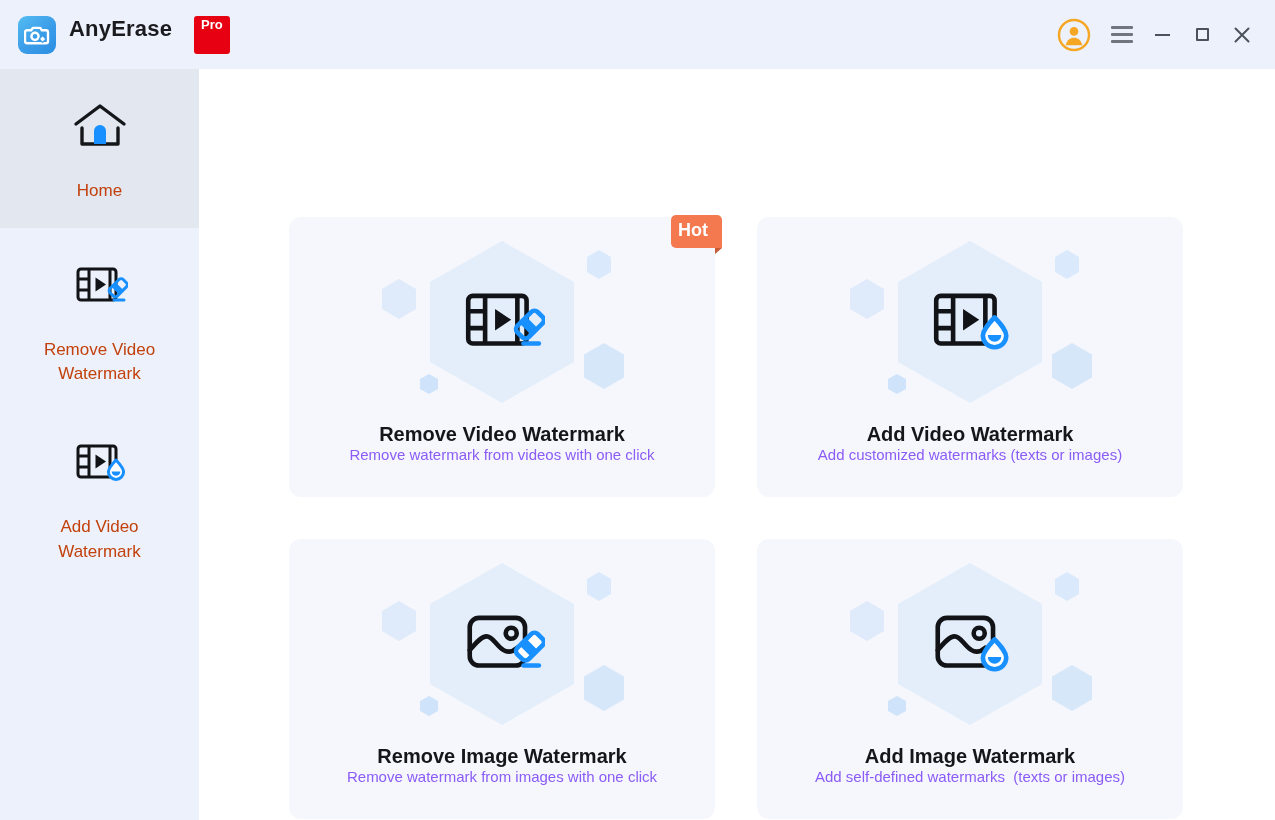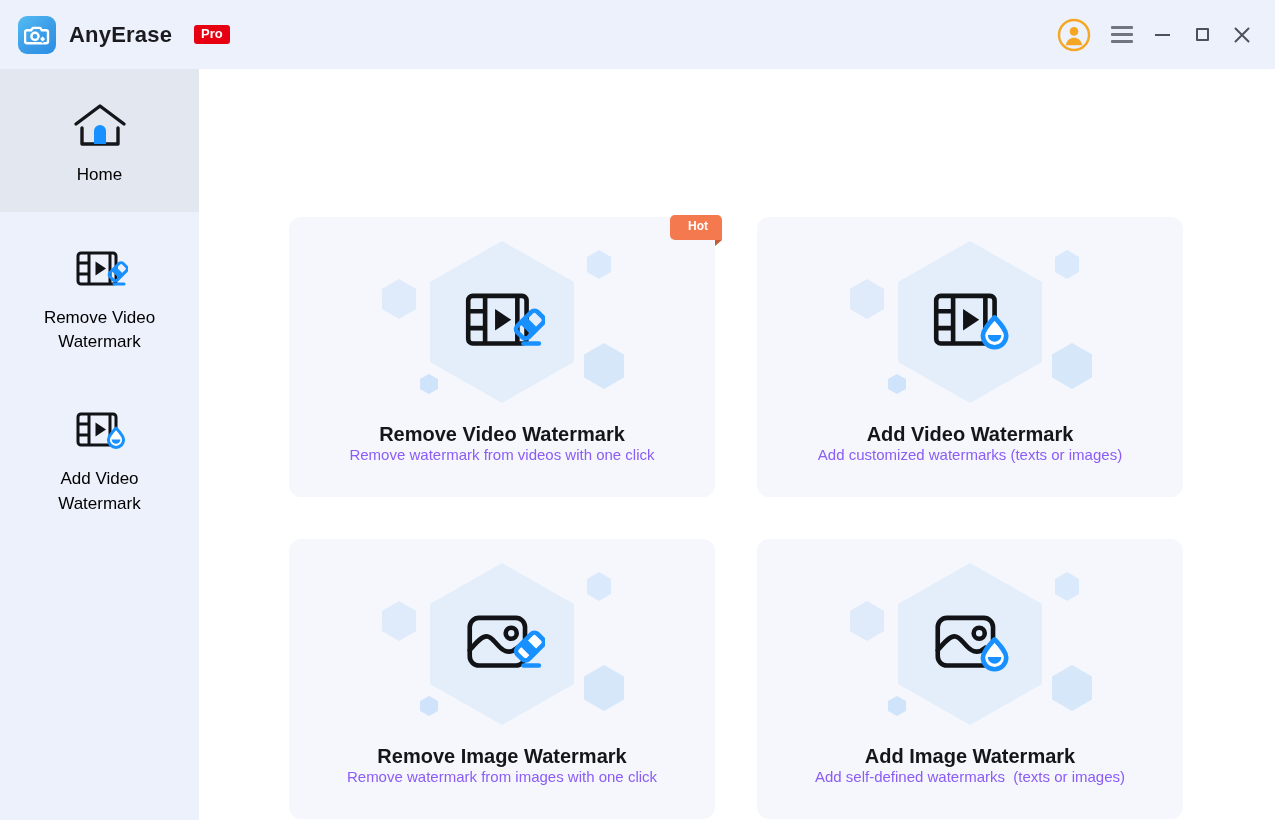--- a/index.html
+++ b/index.html
@@ -11,21 +11,21 @@
   }
   .app { width: 1275px; height: 820px; display: flex; flex-direction: column; background:#fff; }
 
   
   .titlebar {
     height: 69px; flex: 0 0 69px;
     background: #edf1fb;
     display: flex; align-items: center;
     padding: 0 14px 0 18px;
   }
-  .brand { display: flex; align-items: center; gap: 13px; }
+  .brand { display: flex; gap: 13px; }
   .logo {
     width: 38px; height: 38px; border-radius: 9px;
     background: linear-gradient(140deg,#54bdf2 0%,#3b9ce8 55%,#2b8ee3 100%);
     display: flex; align-items: center; justify-content: center;
     flex: 0 0 38px;
   }
   .brand-name {
     font-size: 22px; font-weight: bold; color: #1b1b1f; letter-spacing: .2px;
   }
   .pro-badge {
@@ -59,22 +59,22 @@
   }
   .side-item {
     width: 100%;
     display: flex; flex-direction: column; align-items: center;
     padding: 28px 10px 22px;
     cursor: default;
   }
   .side-item.active { background: #e2e7f0; }
   .side-item .side-icon { height: 56px; display: flex; align-items: center; justify-content: center; }
   .side-label {
-    margin-top: 8px;
-    font-size: 17px; color: #000000; text-align: center; line-height: 1.45;
+    margin-top: 24px;
+    font-size: 17px; color: #c2410c; text-align: center; line-height: 1.45;
     max-width: 150px;
   }
   .side-item:nth-child(1) { padding: 30px 10px 24px; }
   .side-item:nth-child(2) { padding-top: 30px; justify-content: flex-end; }
   .side-item:nth-child(3) { padding-top: 26px; }
 
   
   .main {
     flex: 1 1 auto; background: #ffffff;
     padding: 0 90px; position: relative;
@@ -110,22 +110,22 @@
     font-size: 20px; font-weight: bold; color: #14161a;
     margin-top: 16px; text-align: center;
   }
   .card-desc {
     font-size: 15px; color: #8b5cf6; text-align: center;
     white-space: pre;
   }
   .hot-badge {
     position: absolute; top: -2px; right: -7px;
     background: #f4794f; color: #fff;
-    font-size: 12px; font-weight: bold;
-    padding: 4px 14px 6px 18px;
+    font-size: 18px; font-weight: bold;
+    padding: 4px 14px 6px 7px;
     border-radius: 5px 5px 0 5px;
     line-height: 1.25;
     z-index: 5;
   }
   .hot-badge::after {
     content: ""; position: absolute; right: 0; bottom: -6px;
     border-left: 7px solid #c65b36; border-bottom: 6px solid transparent;
   }
 </style>
 </head>

